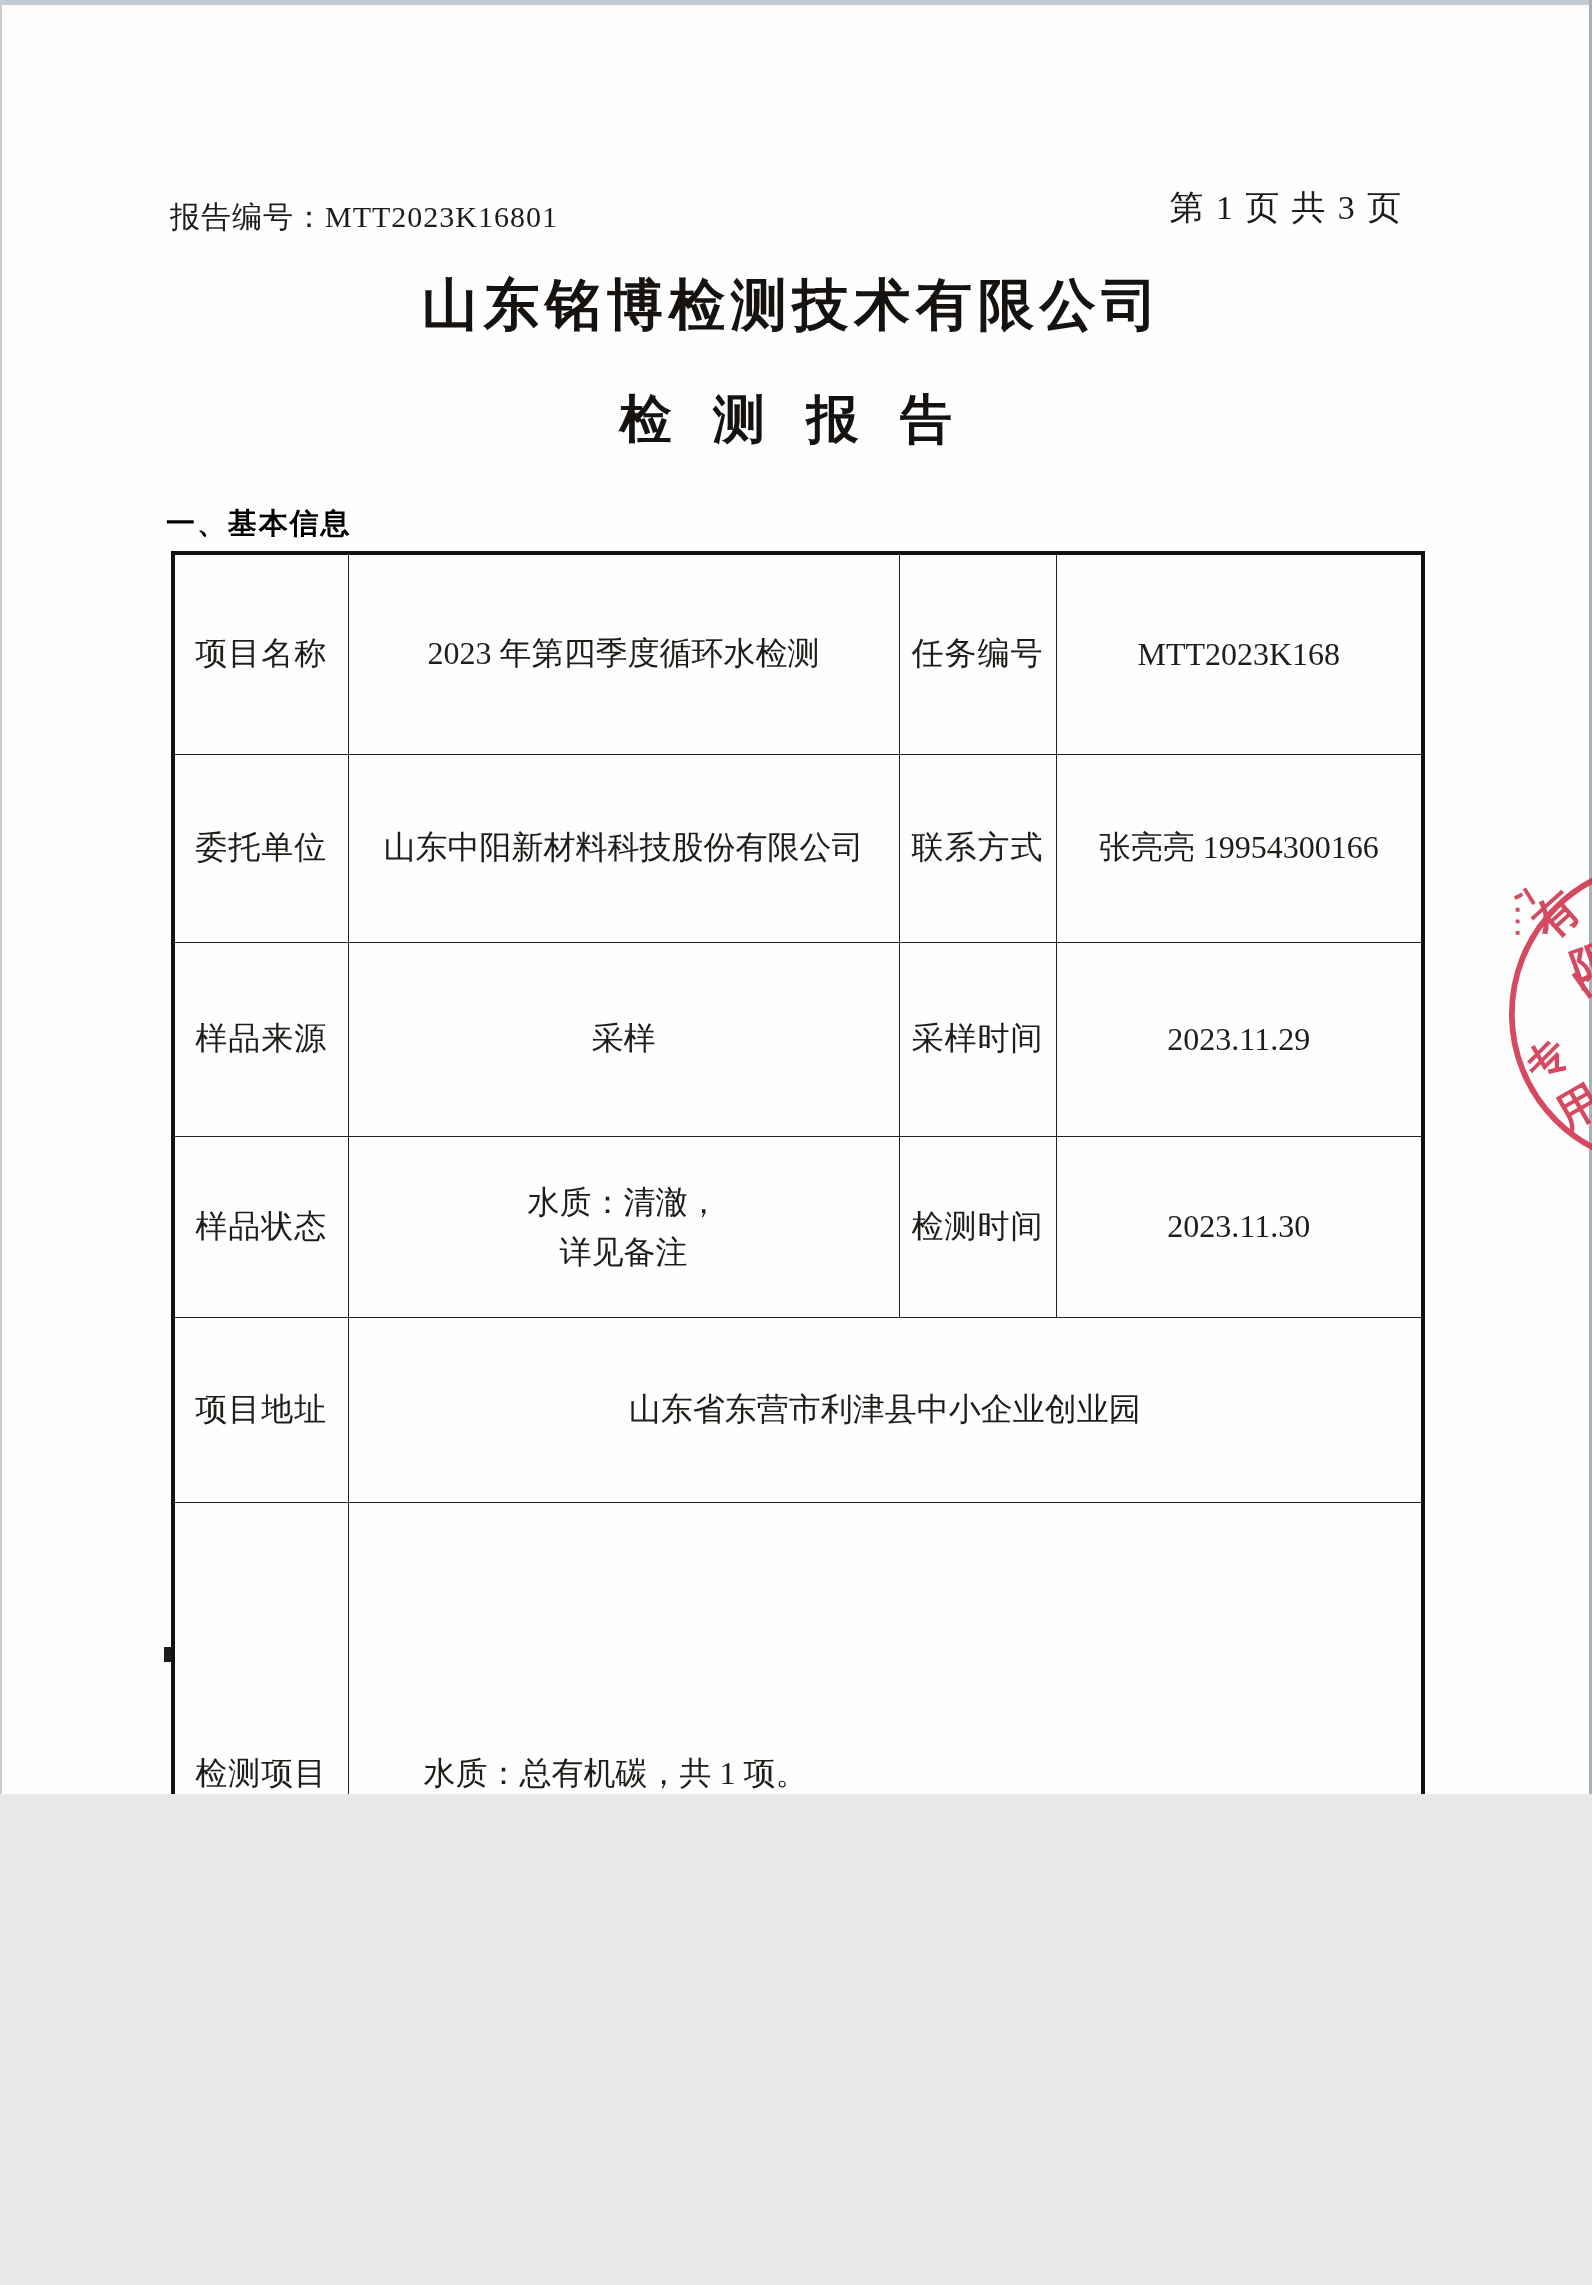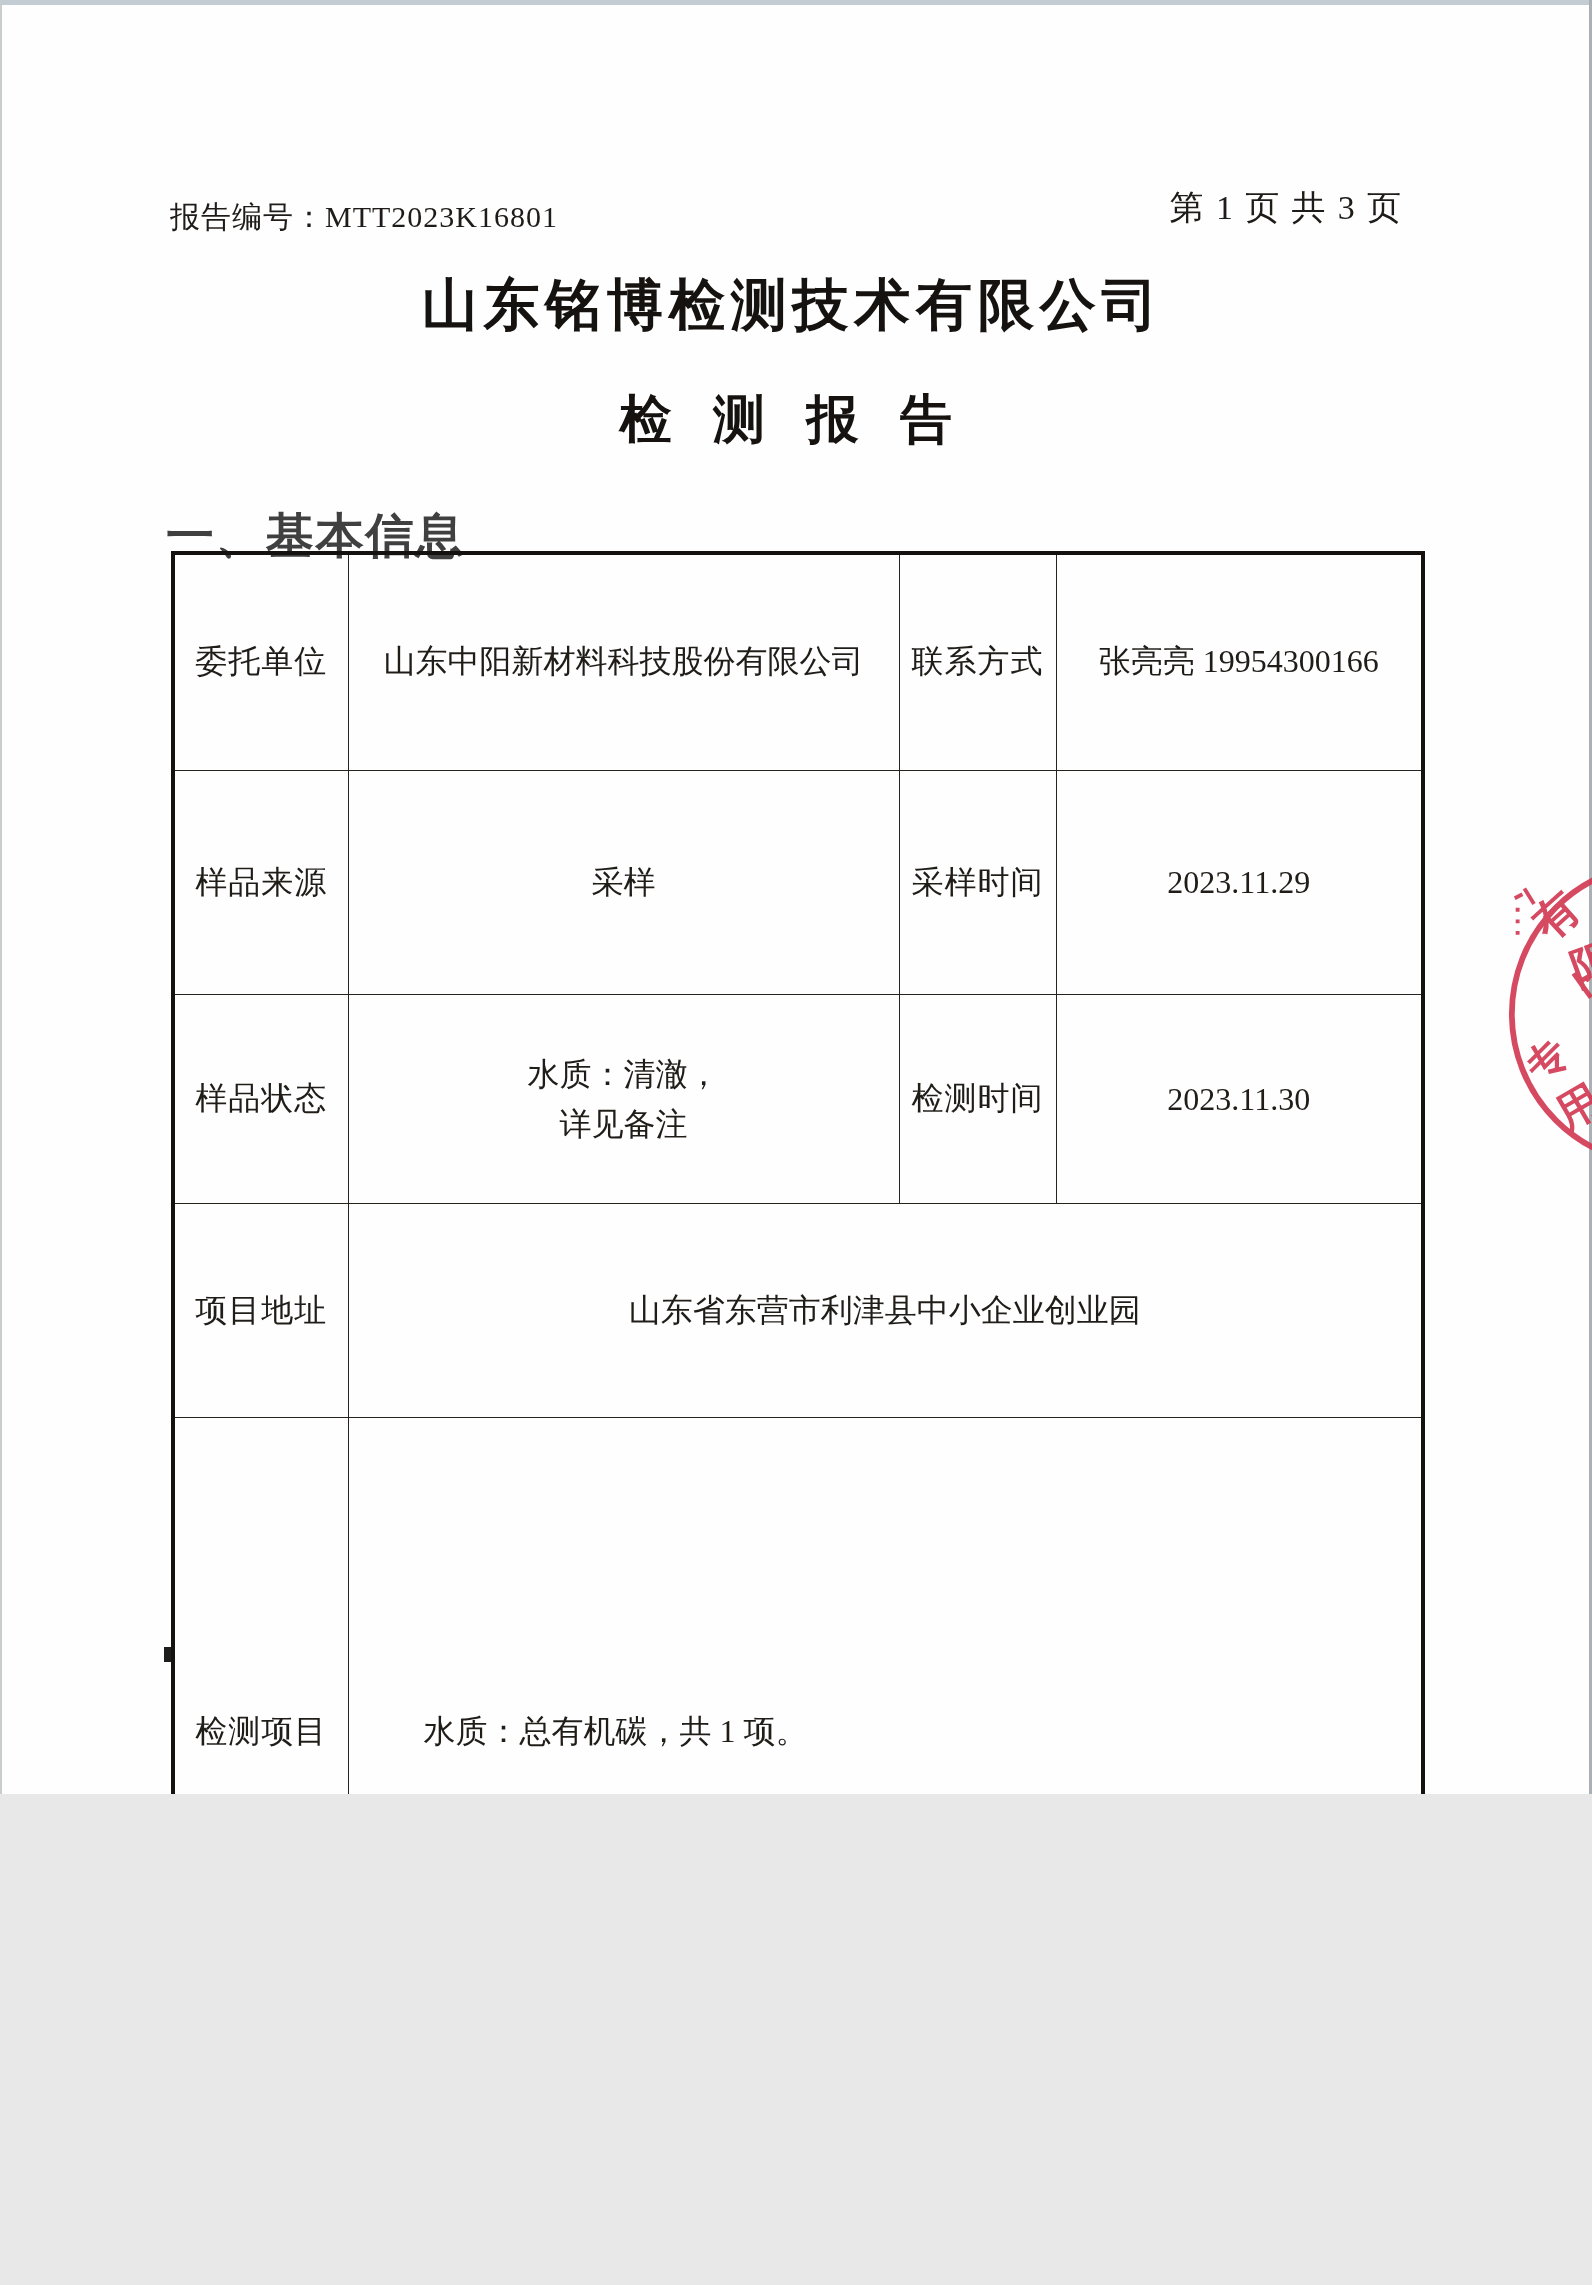--- a/index.html
+++ b/index.html
@@ -25,21 +25,21 @@
     font-weight:bold; font-size:56px; letter-spacing:5.8px; color:#151210;
   }
   .doc-title {
     position:absolute; left:0; top:385px; width:1585px; text-align:center;
     font-family:"Liberation Sans","DejaVu Sans",sans-serif;
     font-weight:bold; font-size:52px; letter-spacing:13.5px; color:#151210;
   }
   .section-heading {
     position:absolute; left:166px; top:504px;
     font-family:"Liberation Sans","DejaVu Sans",sans-serif;
-    font-weight:bold; font-size:48px; letter-spacing:1.9px; color:#404040;
+    font-weight:bold; font-size:29px; letter-spacing:1.9px; color:#000000;
   }
 
   table.info {
     position:absolute; left:171px; top:551px;
     width:1250px; height:1498px;
     border-collapse:collapse; table-layout:fixed;
     border:4.8px solid #14110e;
   }
   table.info td {
     border:1.9px solid #26221e;
@@ -75,20 +75,26 @@
   <div class="section-heading">一、基本信息</div>
 
   <table class="info">
     <colgroup>
       <col style="width:175px">
         <col style="width:551px">
         <col style="width:157px">
         <col style="width:367px">
     </colgroup>
     <tbody>
+        <tr style="height:140px">
+      <td class="lbl">项目名称</td>
+      <td>2023 年第四季度循环水检测</td>
+      <td class="lbl">任务编号</td>
+      <td>MTT2023K168</td>
+    </tr>
     <tr style="height:131px">
       <td class="lbl">委托单位</td>
       <td>山东中阳新材料科技股份有限公司</td>
       <td class="lbl">联系方式</td>
       <td>张亮亮 19954300166</td>
     </tr>
     <tr style="height:135px">
       <td class="lbl">样品来源</td>
       <td>采样</td>
       <td class="lbl">采样时间</td>

